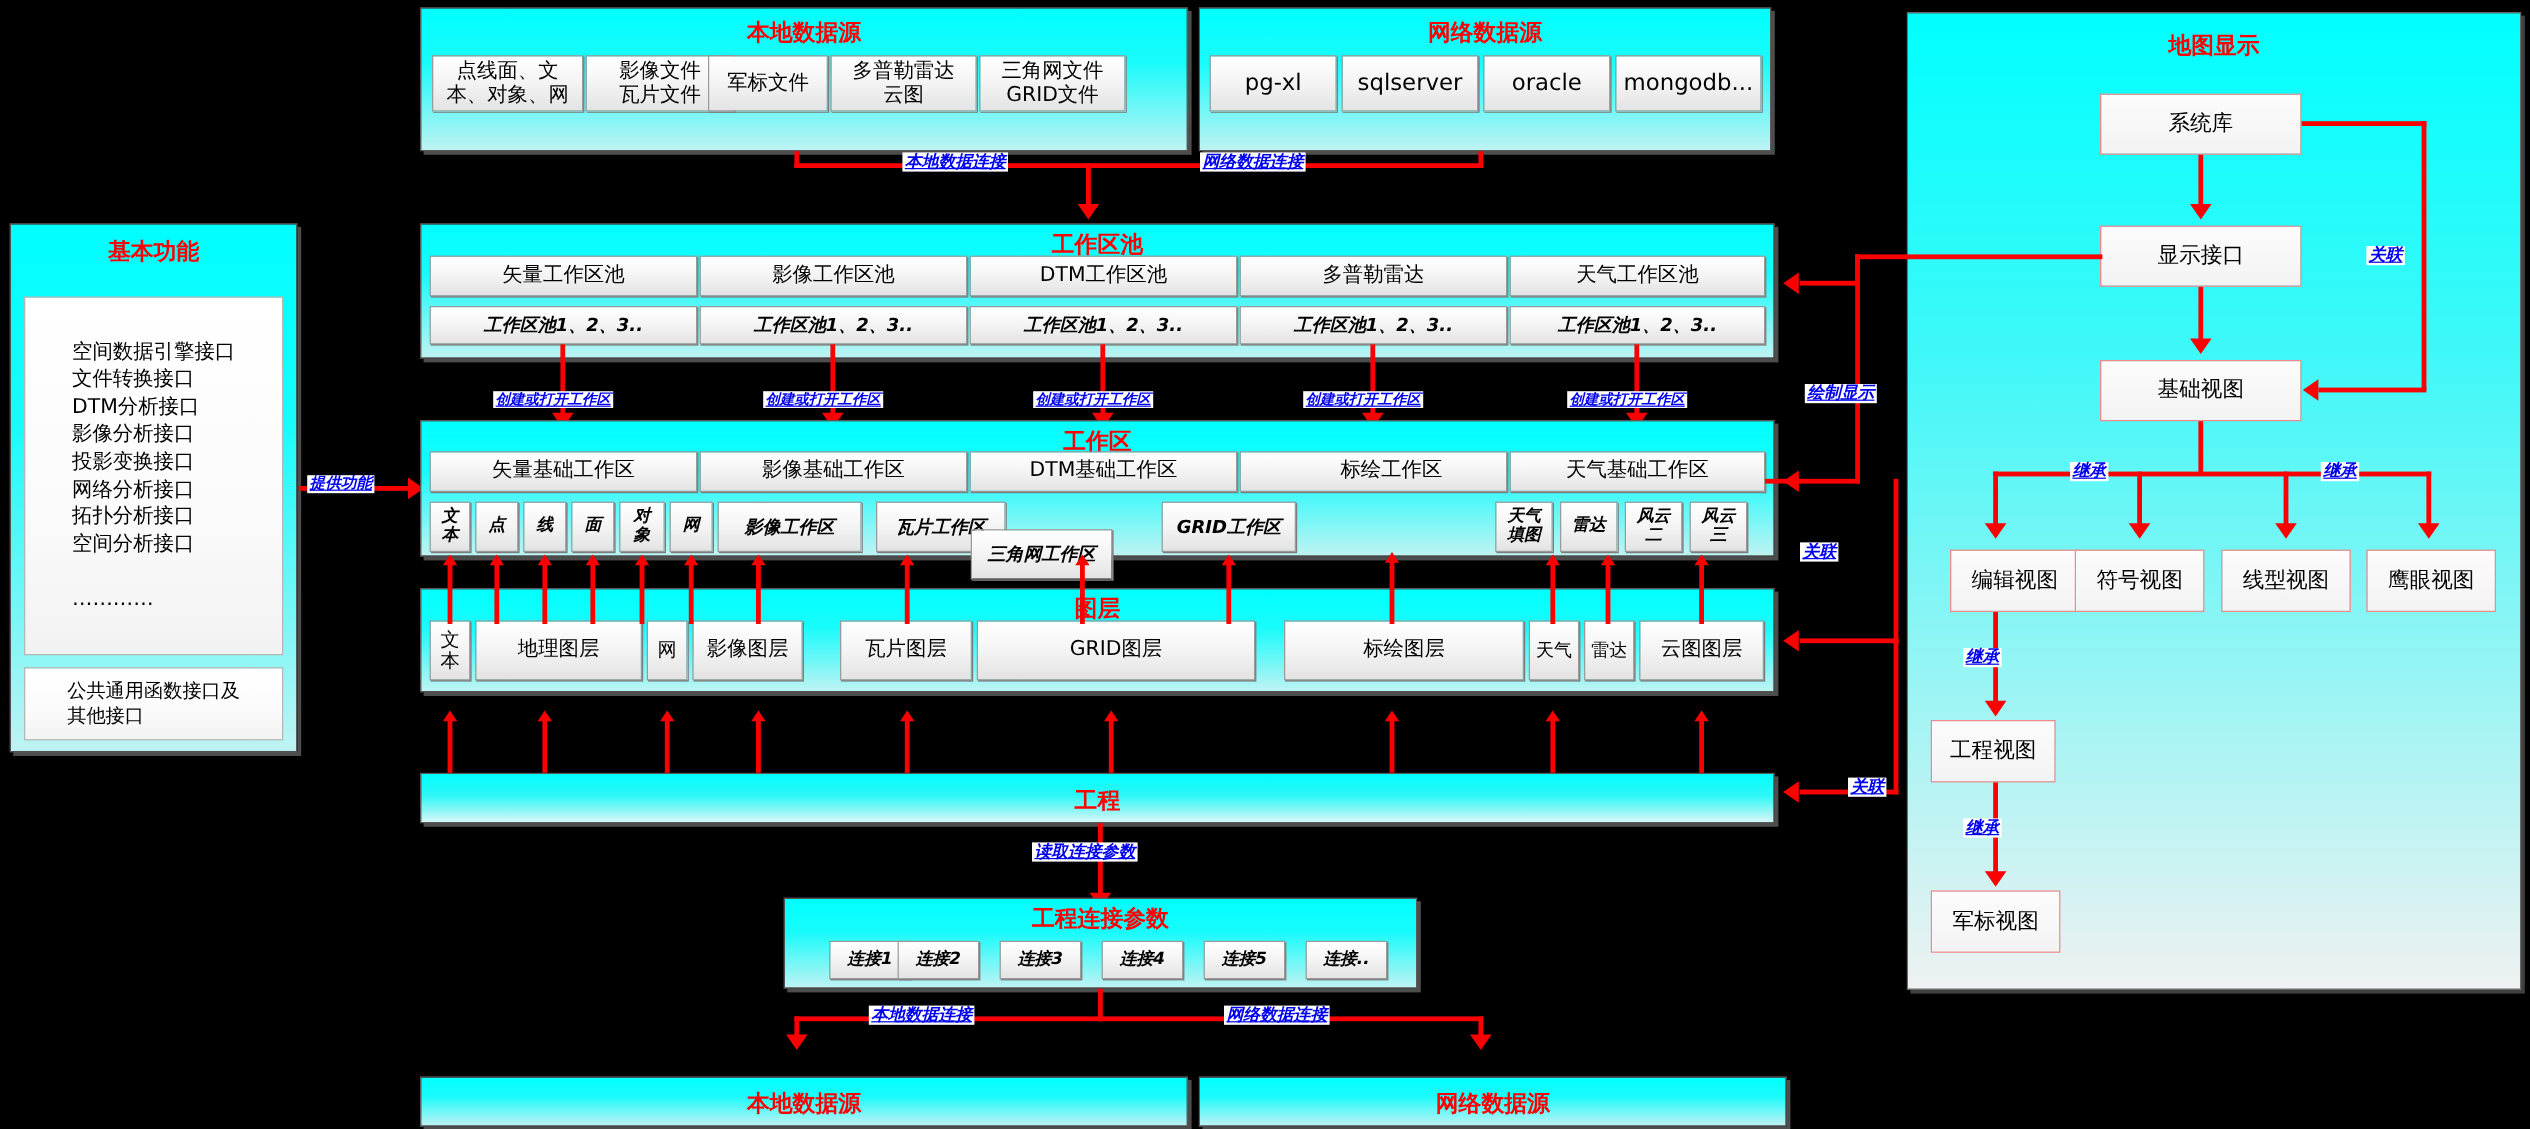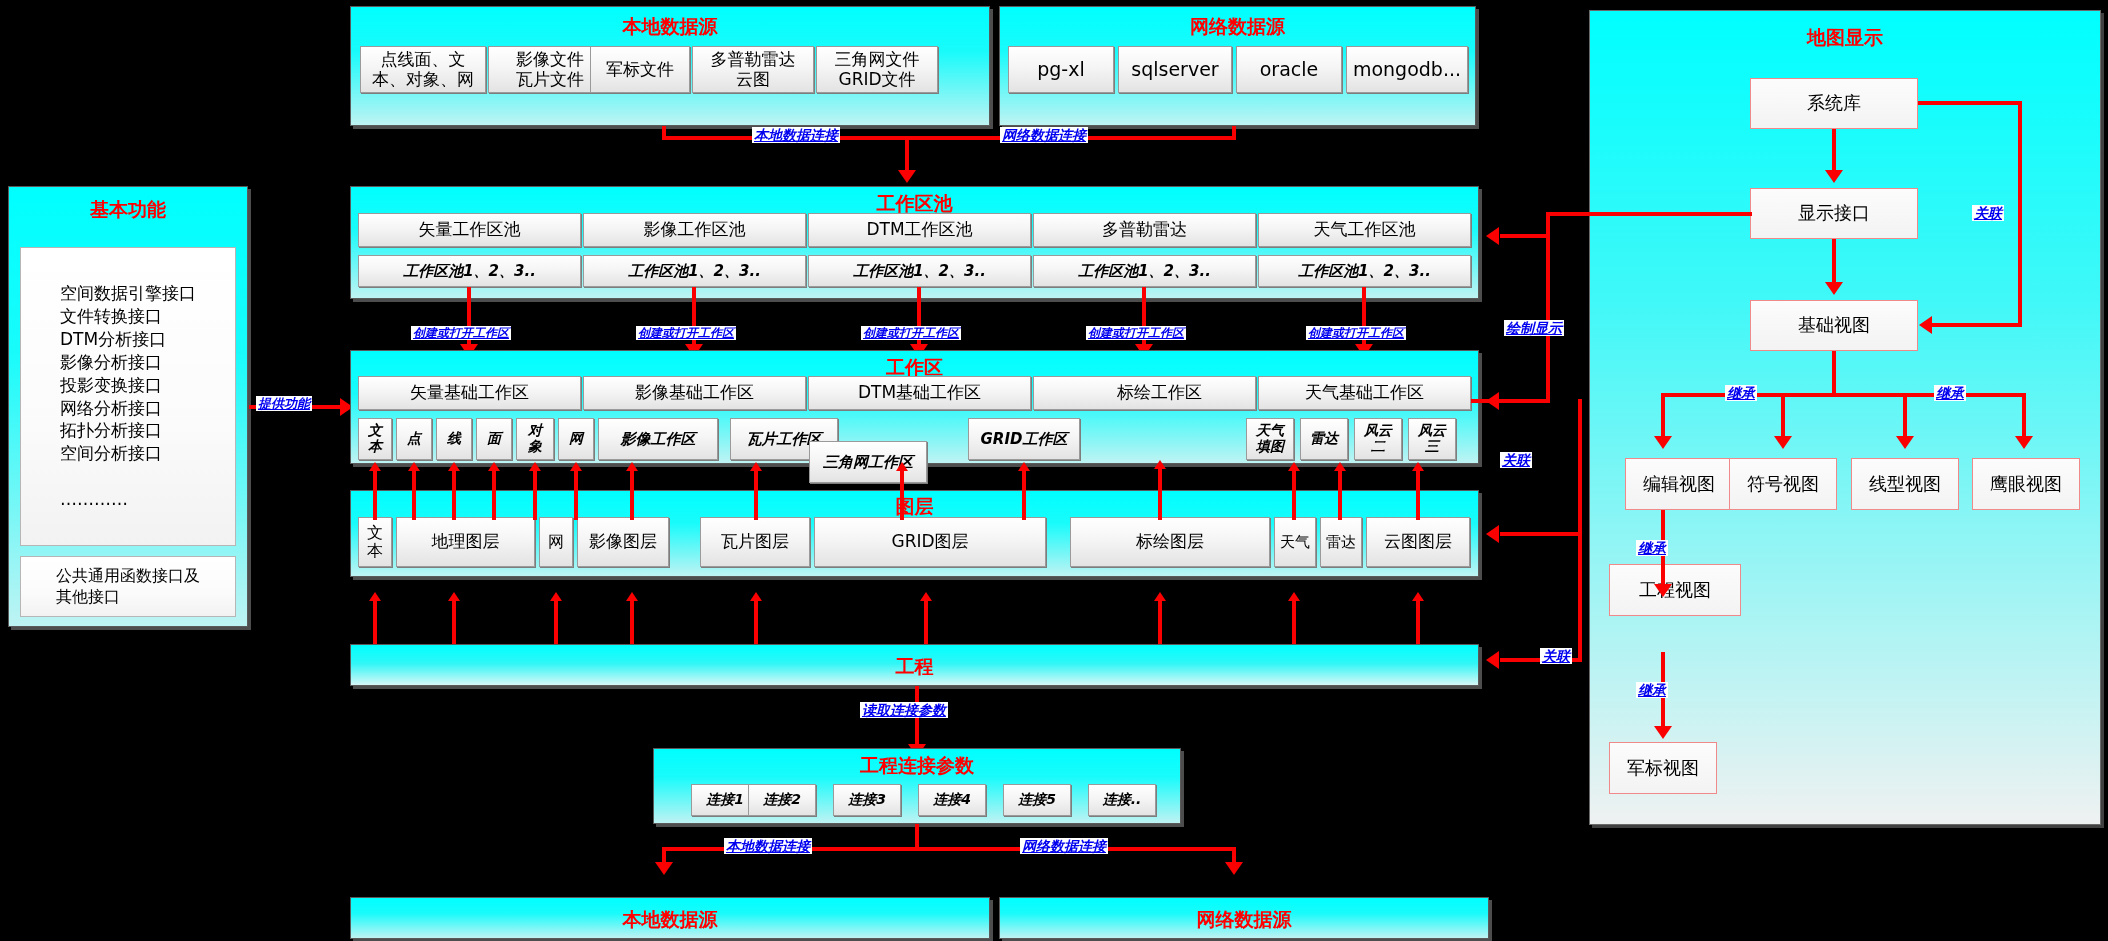--- a/index.html
+++ b/index.html
@@ -262,21 +262,21 @@
   <div class="panel-title" style="font-size:19px;margin-top:14px;">地图显示</div>
 </div>
 
 <div class="btn redline" style="left:1750px;top:78px;width:168px;height:51px;font-size:18px;">系统库</div>
 <div class="btn redline" style="left:1750px;top:188px;width:168px;height:51px;font-size:18px;">显示接口</div>
 <div class="btn redline" style="left:1750px;top:300px;width:168px;height:51px;font-size:18px;">基础视图</div>
 <div class="btn redline" style="left:1609px;top:458px;width:108px;height:52px;font-size:18px;margin-left:16px;">编辑视图</div>
 <div class="btn redline" style="left:1729px;top:458px;width:108px;height:52px;font-size:18px;">符号视图</div>
 <div class="btn redline" style="left:1851px;top:458px;width:108px;height:52px;font-size:18px;">线型视图</div>
 <div class="btn redline" style="left:1972px;top:458px;width:108px;height:52px;font-size:18px;">鹰眼视图</div>
-<div class="btn redline" style="left:1609px;top:564px;width:132px;height:52px;font-size:18px;">工程视图</div>
+<div class="btn redline" style="left:1609px;top:600px;width:104px;height:52px;font-size:18px;">工程视图</div>
 <div class="btn redline" style="left:1609px;top:742px;width:108px;height:52px;font-size:18px;">军标视图</div>
 
 <div class="ln" style="left:1832px;top:129px;width:4px;height:45px;"></div>
 <div class="arw down" style="left:1825px;top:170px;"></div>
 <div class="ln" style="left:1832px;top:239px;width:4px;height:47px;"></div>
 <div class="arw down" style="left:1825px;top:282px;"></div>
 
 <div class="ln" style="left:1918px;top:101px;width:104px;height:4px;"></div>
 <div class="ln" style="left:2018px;top:101px;width:4px;height:224px;"></div>
 <div class="ln" style="left:1932px;top:323px;width:90px;height:4px;"></div>

